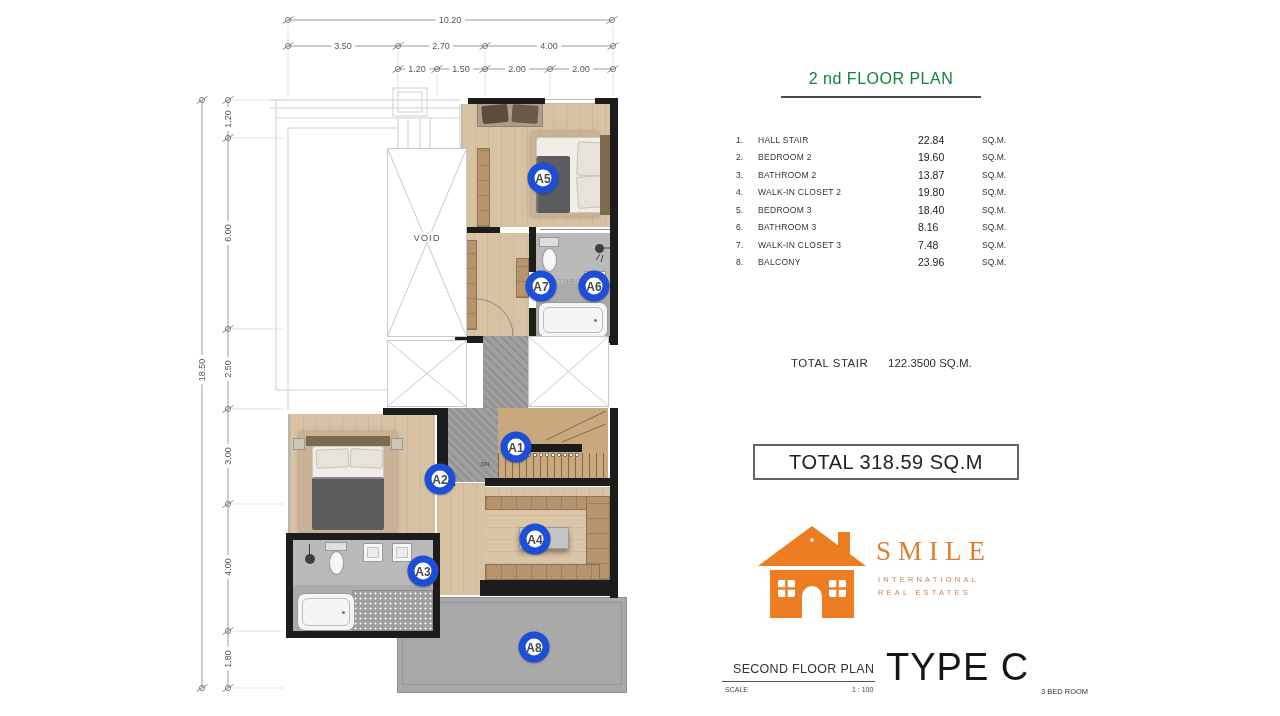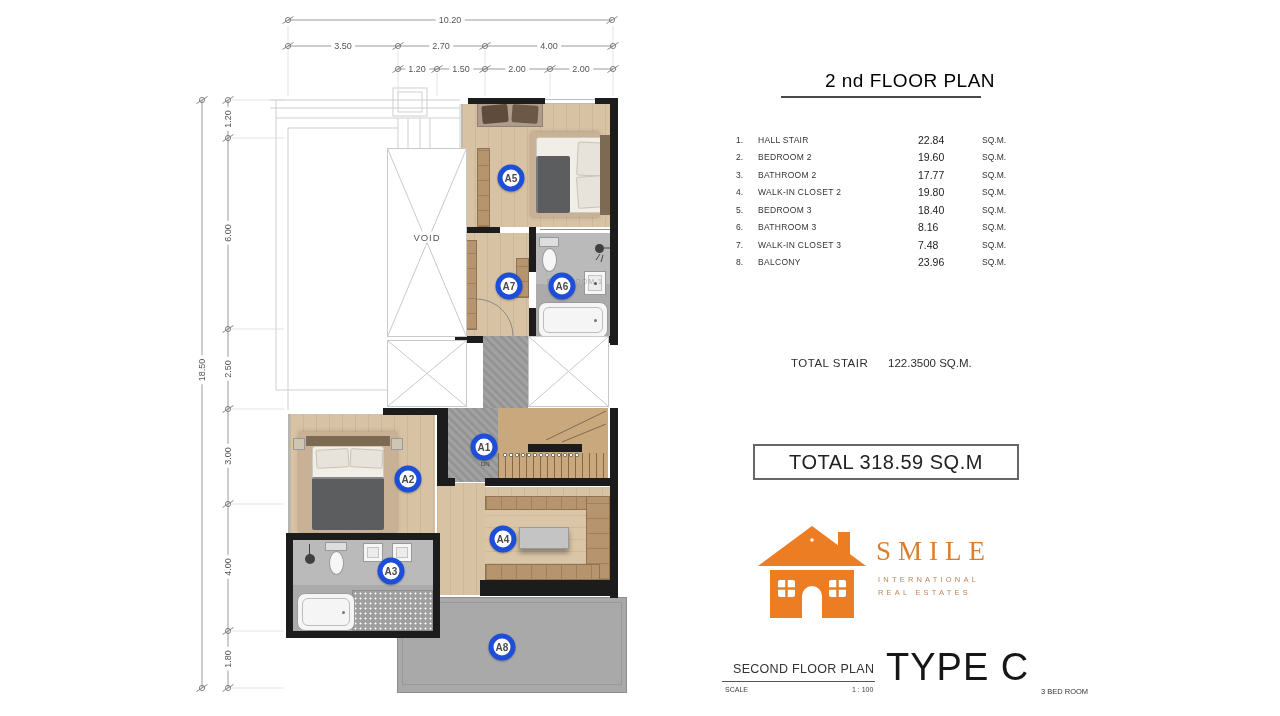--- a/index.html
+++ b/index.html
@@ -20,30 +20,30 @@
   .blanket{background:#5b5d5f;background-image:linear-gradient(90deg,rgba(255,255,255,.18) 0 2px,transparent 2px);border-radius:2px;}
   .headboard{background:#7c6a52;}
   .stairwood{background:#c9a87d;}
   .treads{background-image:repeating-linear-gradient(90deg,rgba(80,50,20,.55) 0 1px,transparent 1px 7px);}
   .mosaic{background-color:#9f9f9f;background-image:radial-gradient(circle,#ffffff 0.9px,transparent 1.1px);background-size:5px 5px;border:1px solid #8d8d8d;box-sizing:border-box;}
   .tub{background:#f5f5f5;border:1px solid #9a9a9a;border-radius:8px;box-sizing:border-box;}
   .tub-inner{position:absolute;left:4px;top:4px;right:4px;bottom:4px;border:1px solid #bdbdbd;border-radius:6px;}
   .fixture{background:#f6f6f6;border:1px solid #999;box-sizing:border-box;}
   .dots{background-image:radial-gradient(circle at 3px 3px,#fdfdfd 1.3px,#6f6f6f 1.5px,transparent 2.4px);background-size:6px 6px;}
   
-  .rl{position:absolute;width:17px;height:17px;border-radius:50%;background:#fff;border:5px solid #1d4ed8;
-      color:#4a4a4a;font-size:10px;font-weight:bold;display:flex;align-items:center;justify-content:center;
-      transform:translate(-50%,-50%);box-shadow:0 1px 2px rgba(0,0,0,.3);z-index:9;}
+  .rl{position:absolute;width:17px;height:17px;border-radius:50%;background:#fff;border:7px solid #1d4ed8;
+      color:#4a4a4a;font-size:12px;font-weight:bold;display:flex;align-items:center;justify-content:center;
+      transform:translate(-50%,-50%);box-shadow:0 1px 2px rgba(0,0,0,.3);z-index:9;margin-left:32px;}
   .dim{position:absolute;transform:translate(-50%,-50%);font-size:9px;color:#555;background:#fff;padding:0 3px;z-index:7;white-space:nowrap;}
   .dimv{position:absolute;transform:translate(-50%,-50%) rotate(-90deg);font-size:9px;color:#555;background:#fff;padding:0 3px;z-index:7;white-space:nowrap;}
   .void-label{position:absolute;transform:translate(-50%,-50%);font-size:9.5px;letter-spacing:1px;color:#555;background:#fff;padding:0 2px;z-index:7;}
   .dn{position:absolute;font-size:6px;color:#3c3c3c;z-index:7;}
   .watermark{position:absolute;transform:translate(-50%,-50%);font-size:7px;letter-spacing:1px;color:rgba(120,120,120,.55);z-index:6;white-space:nowrap;}
   
-  .sheet-title{position:absolute;left:789px;top:70px;width:242px;text-align:center;font-size:19px;color:#000000;letter-spacing:.5px;}
+  .sheet-title{position:absolute;left:760px;top:70px;width:242px;text-align:center;font-size:16px;color:#15803d;letter-spacing:.5px;}
   .sheet-title-rule{position:absolute;left:781px;top:96px;width:200px;height:2px;background:#4a4a4a;}
   .room-table{position:absolute;left:736px;top:131px;width:310px;}
   .room-row{display:grid;grid-template-columns:22px 160px 64px 1fr;align-items:center;height:17.5px;}
   .room-no{font-size:8.5px;color:#333;}
   .room-name{font-size:8.5px;color:#333;letter-spacing:.3px;}
   .room-area{font-size:10.5px;color:#222;}
   .room-unit{font-size:8.5px;color:#333;}
   .total-label{position:absolute;left:791px;top:363px;transform:translateY(-50%);font-size:11.5px;letter-spacing:.5px;color:#2e2e2e;}
   .total-value{position:absolute;left:888px;top:363px;transform:translateY(-50%);font-size:11.5px;color:#2e2e2e;}
   .total-box{position:absolute;left:753px;top:444px;width:266px;height:36px;border:2px solid #666;
@@ -268,21 +268,21 @@
     </div>
     <div class="room-row">
       <span class="room-no">2.</span>
       <span class="room-name">BEDROOM 2</span>
       <span class="room-area">19.60</span>
       <span class="room-unit">SQ.M.</span>
     </div>
     <div class="room-row">
       <span class="room-no">3.</span>
       <span class="room-name">BATHROOM 2</span>
-      <span class="room-area">17.77</span>
+      <span class="room-area">13.87</span>
       <span class="room-unit">SQ.M.</span>
     </div>
     <div class="room-row">
       <span class="room-no">4.</span>
       <span class="room-name">WALK-IN CLOSET 2</span>
       <span class="room-area">19.80</span>
       <span class="room-unit">SQ.M.</span>
     </div>
     <div class="room-row">
       <span class="room-no">5.</span>

